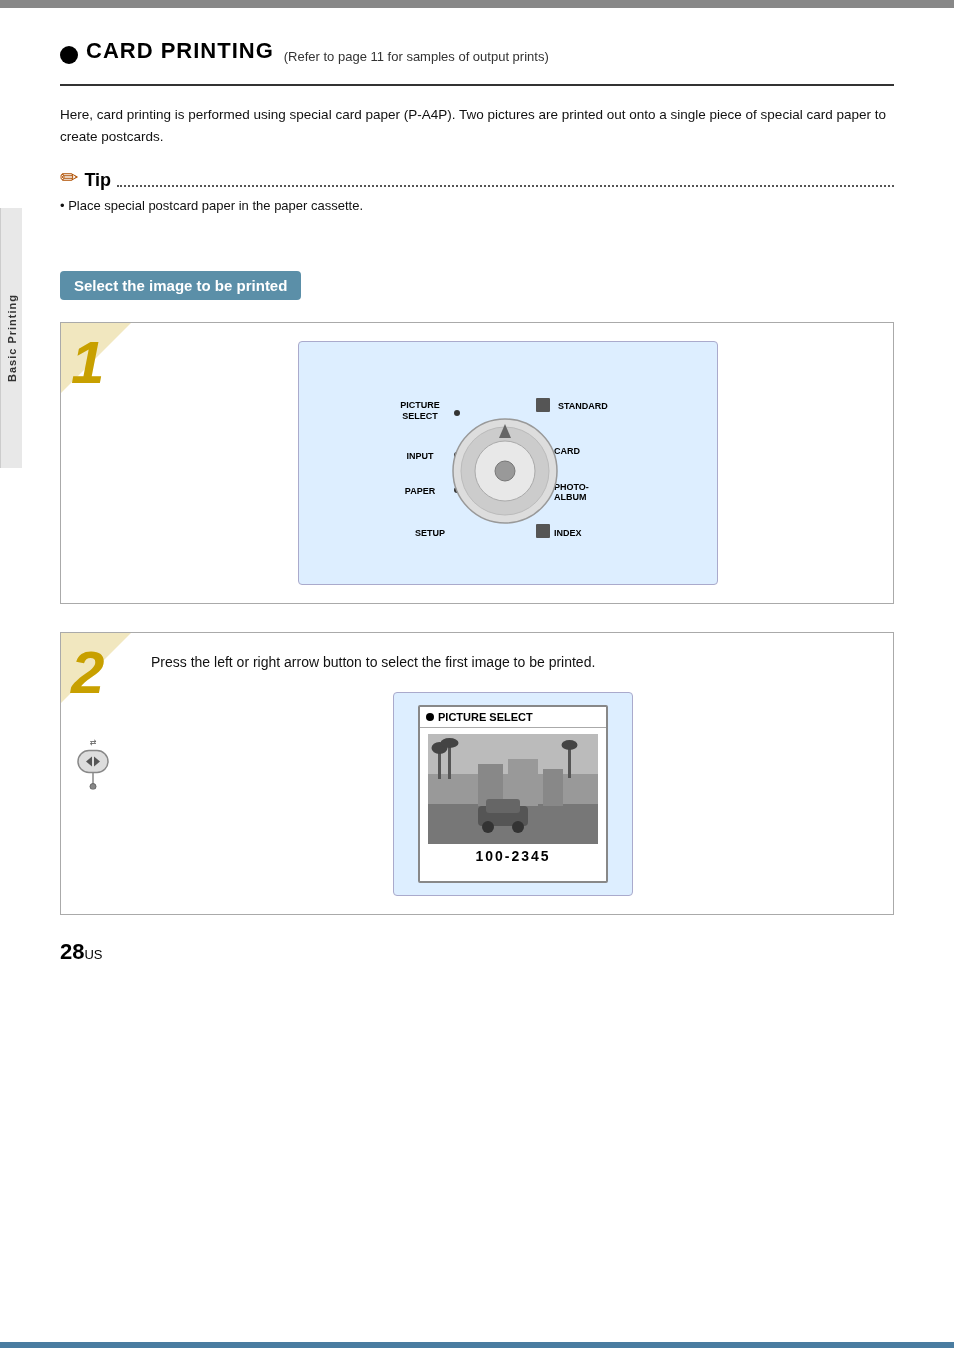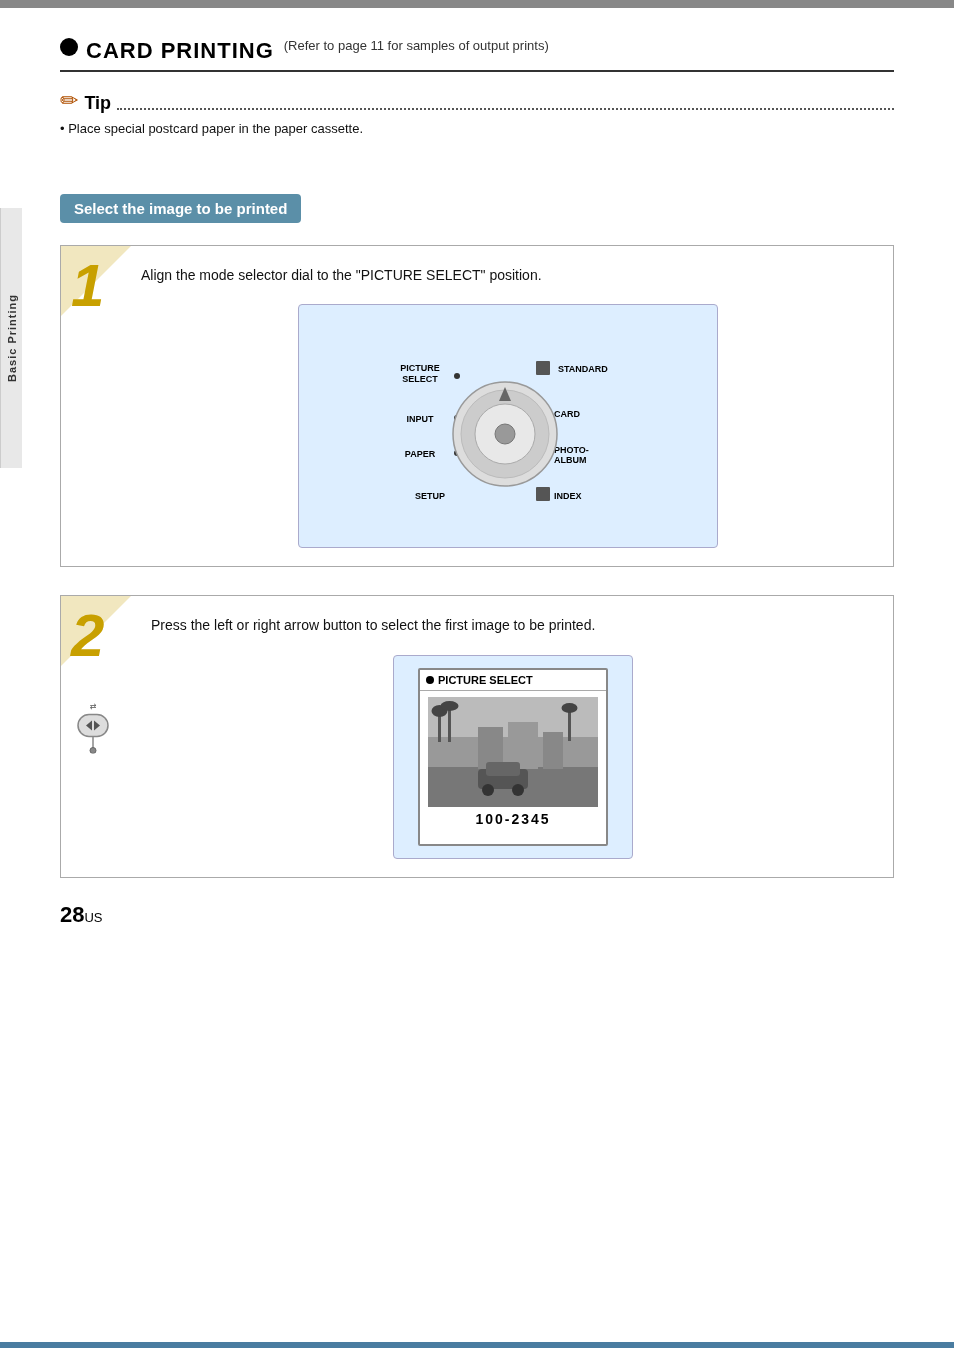--- a/index.html
+++ b/index.html
@@ -20,23 +20,23 @@
     }
 
     .page-content {
       padding: 30px 60px 40px 60px;
       position: relative;
     }
 
     
     .section-header {
       display: flex;
-      align-items: flex-start;
+      align-items: flex-end;
       border-bottom: 2px solid #333;
-      padding-bottom: 6px;
+      padding-bottom: 20px;
       margin-bottom: 18px;
     }
 
     .bullet-circle {
       width: 18px;
       height: 18px;
       background: #000;
       border-radius: 50%;
       display: inline-block;
       margin-right: 8px;
@@ -233,20 +233,21 @@
 <div class="page-content">
 
   
   <div class="section-header">
     <span class="bullet-circle"></span>
     <span class="section-title-bold">CARD PRINTING</span>
     <span class="section-title-sub">(Refer to page 11 for samples of output prints)</span>
   </div>
 
   
+  <p class="intro-text">Here, card printing is performed using special card paper (P-A4P). Two pictures are printed out onto a single piece of special card paper to create postcards.</p>
 
   
   <div class="tip-section">
     <div class="tip-wrapper">
       <div class="tip-header-row">
         <span class="tip-icon">✏</span>
         <span class="tip-label">Tip</span>
         <div class="tip-dots"></div>
       </div>
       <div class="tip-content">
@@ -255,21 +256,20 @@
     </div>
   </div>
 
   
   <div class="select-header">Select the image to be printed</div>
 
   
   <div class="step-container">
     <div class="step-triangle"></div>
     <div class="step-number">1</div>
-    <div class="step-text">Align the mode selector dial to the "PICTURE SELECT" position.</div>
 
     <div class="dial-area">
       <svg width="300" height="200" viewBox="0 0 300 200">
 
         <text x="62" y="42" text-anchor="middle" font-size="9" font-weight="bold" fill="#000">PICTURE</text>
         <text x="62" y="53" text-anchor="middle" font-size="9" font-weight="bold" fill="#000">SELECT</text>
         <circle cx="99" cy="47" r="3" fill="#333"></circle>
 
         <rect x="178" y="32" width="14" height="14" fill="#555" rx="1"></rect>
         <text x="200" y="43" text-anchor="start" font-size="9" font-weight="bold" fill="#000">STANDARD</text>

